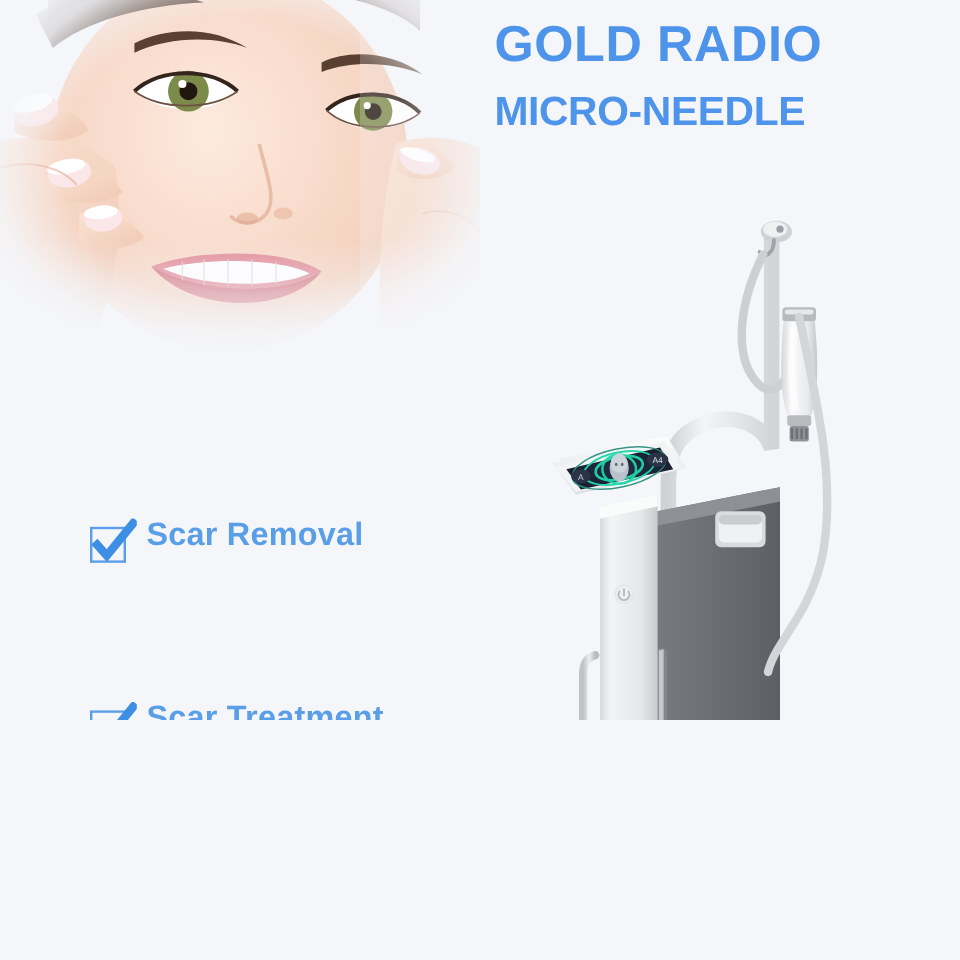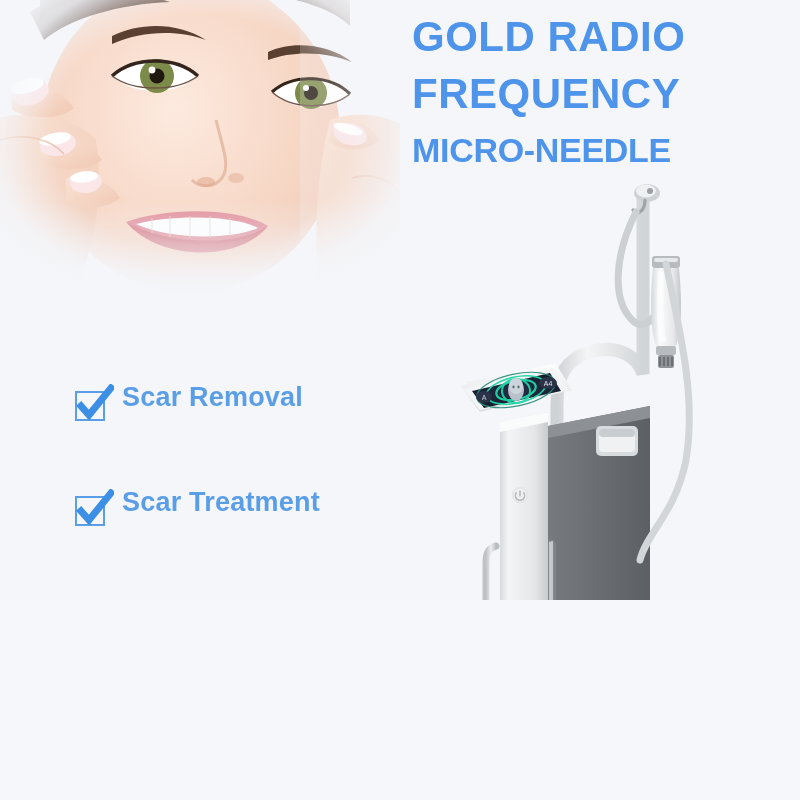--- a/index.html
+++ b/index.html
@@ -43,20 +43,21 @@
 
   
   #feature-list {
     position: absolute;
     left: 74px; top: 380px;
     width: 360px;
   }
   .feature-row {
     position: relative;
     height: 105px;
+    margin-top: 48px;
   }
   .cb {
     position: absolute;
     left: 0; top: 8px;
     width: 34px; height: 34px;
   }
   .cb svg { display:block; width:42px; height:40px; margin:-4px 0 0 -2px; }
   .feature-label {
     position: absolute;
     left: 48px; top: 2px;
@@ -176,21 +177,20 @@
       </g>
 
       <rect x="0" y="0" width="400" height="320" fill="url(#fadeG)"></rect>
       <rect x="0" y="200" width="400" height="120" fill="url(#botFade)"></rect>
       <rect x="300" y="0" width="100" height="320" fill="#f4f6fa" opacity="0.22"></rect>
     </svg>
   </div>
 
   <div id="headline">
     <div class="hl-line l1">GOLD RADIO</div>
-    <div class="hl-line l2">FREQUENCY</div>
     <div class="hl-line l3">MICRO-NEEDLE</div>
   </div>
 
   <div id="feature-list">
 
     <div class="feature-row">
       <span class="cb">
         <svg viewBox="0 0 42 40" xmlns="http://www.w3.org/2000/svg">
           <rect x="4" y="8" width="28" height="28" fill="none" stroke="#5a9ee8" stroke-width="2"></rect>
           <path d="M9 22 L17 31 L39 4" fill="none" stroke="#3d8fe6" stroke-width="7" stroke-linecap="square" stroke-linejoin="miter"></path>

